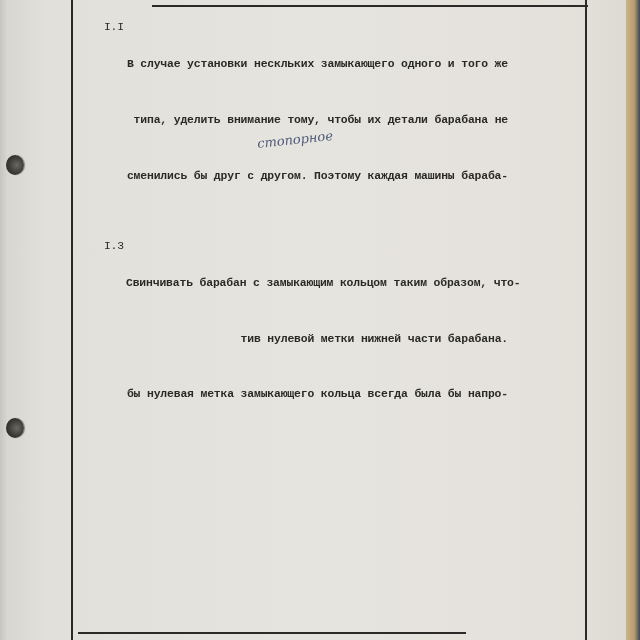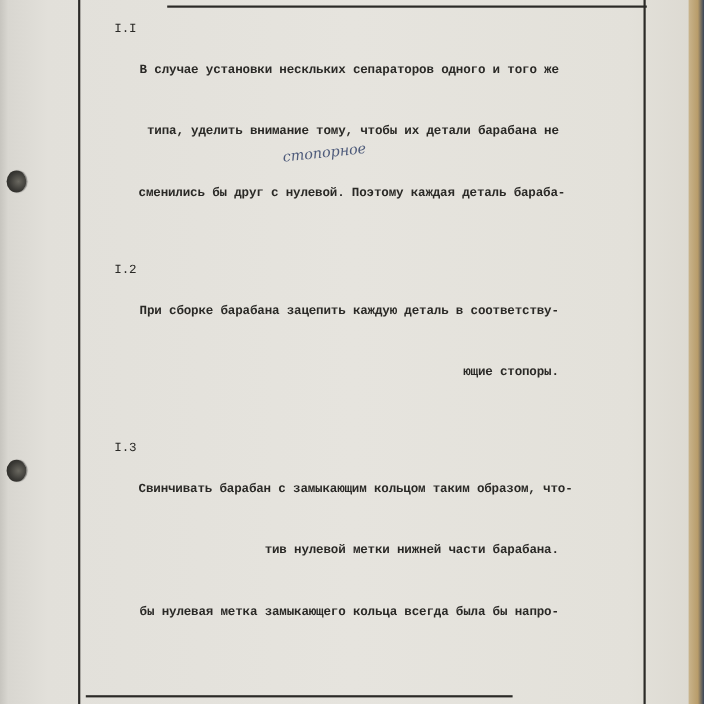--- a/index.html
+++ b/index.html
@@ -63,33 +63,26 @@
 <div class="hline" style="left:152px; top:5px; width:436px;"></div>
 <div class="hline" style="left:78px; top:632px; width:388px;"></div>
 
 <div class="hand">стопорное</div>
 
 <div class="content">
 
   <div class="section" style="margin-top:6px">
     <span class="num">I.I</span>
     <div class="body">
-      <span class="line">В случае установки нескльких сепараторов одного и того же</span>
+      <span class="line">В случае установки нескльких замыкающего одного и того же</span>
       <span class="line"><span>типа, уделить внимание тому, чтобы их детали барабана не</span></span>
-      <span class="line">сменились бы друг с нулевой. Поэтому каждая деталь бараба-</span>
+      <span class="line">сменились бы друг с другом. Поэтому каждая машины бараба-</span>
     </div>
   </div>
 
-  <div class="section" style="margin-top:14px">
-    <span class="num">I.2</span>
-    <div class="body">
-      <span class="line">При сборке барабана зацепить каждую деталь в соответству-</span>
-      <span class="line">ющие стопоры.</span>
-    </div>
-  </div>
 
   <div class="section" style="margin-top:14px">
     <span class="num">I.3</span>
     <div class="body">
       <span class="line">Свинчивать барабан с замыкающим кольцом таким образом, что-</span>
       <span class="line">тив нулевой метки нижней части барабана.</span>
       <span class="line">бы нулевая метка замыкающего кольца всегда была бы напро-</span>
       
       
       

